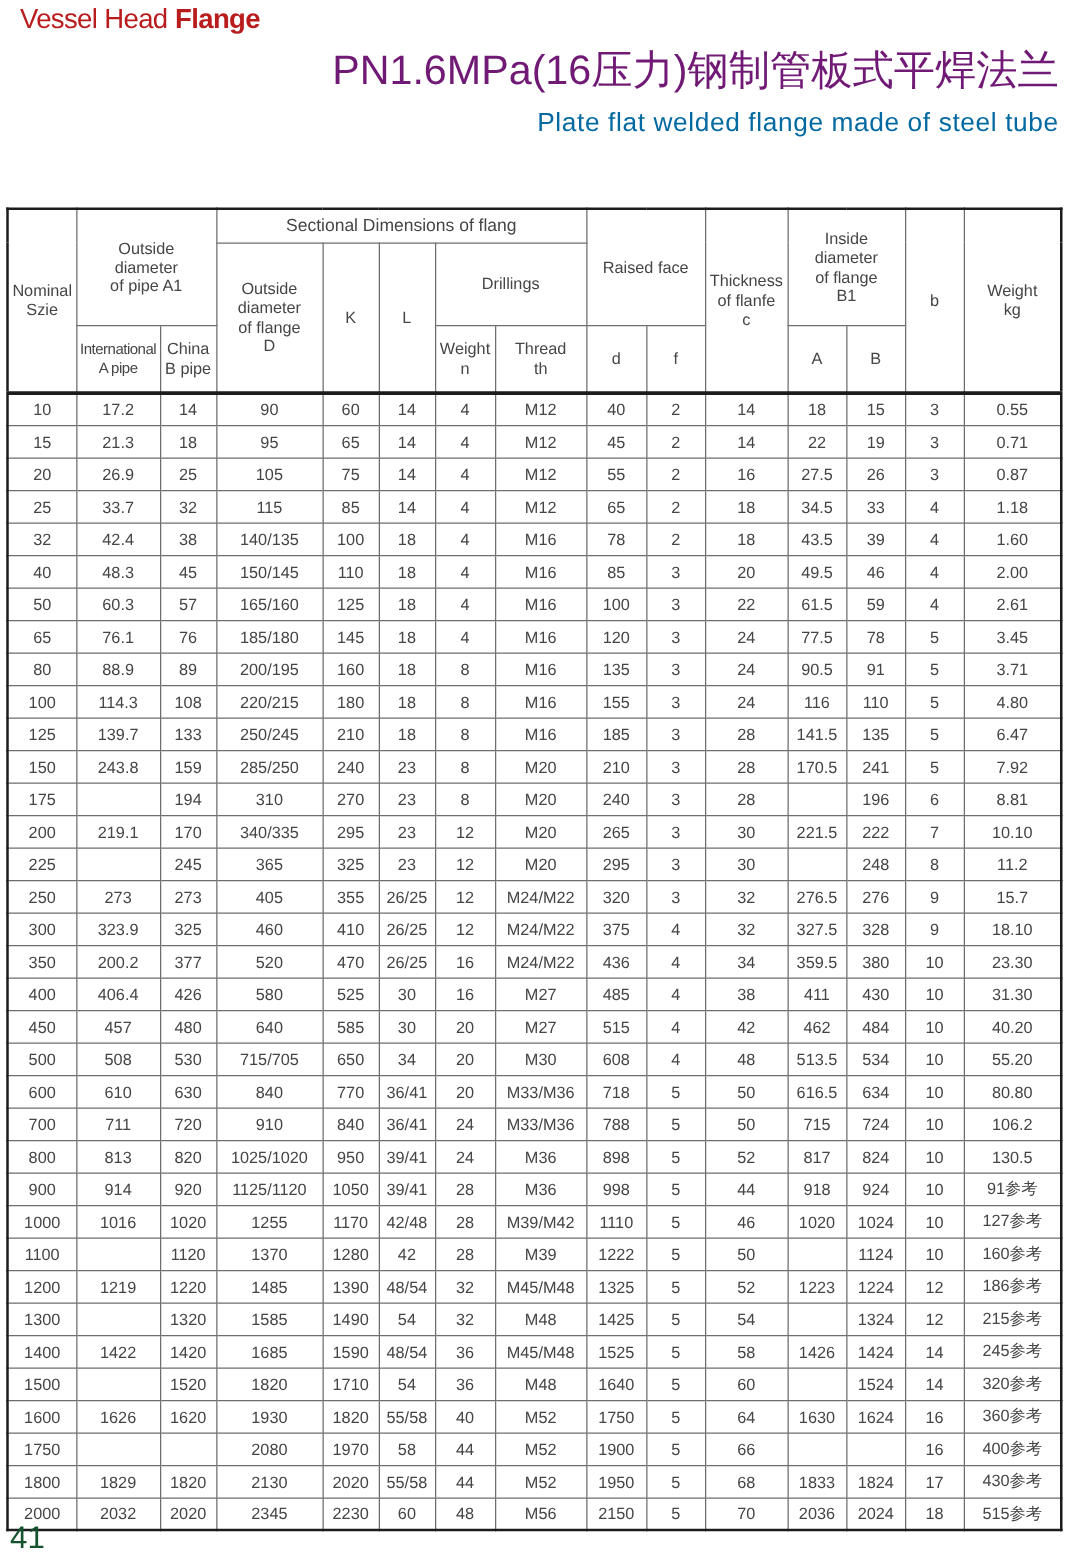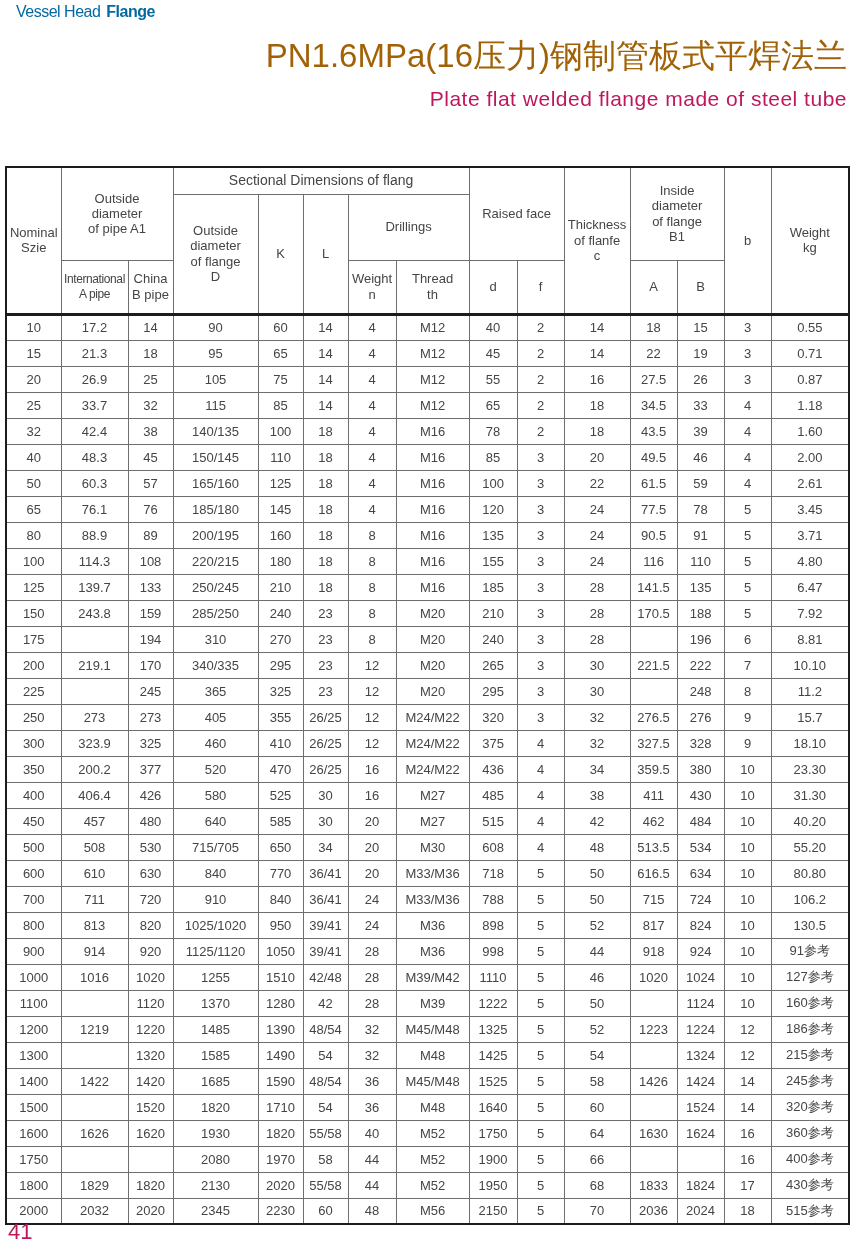--- a/index.html
+++ b/index.html
@@ -3,26 +3,26 @@
 <meta charset="utf-8">
 <style>
   html,body{margin:0;padding:0;}
   body{
     width:853px;height:1251px;position:relative;background:#ffffff;
     font-family:"Liberation Sans",sans-serif;color:#3e3e3e;overflow:hidden;
   }
   
   .logo{position:absolute;top:2px;left:16px;line-height:1;}
   .brand{font-size:41px;font-weight:bold;font-style:italic;color:#1a9ad6;letter-spacing:-2px;}
-  .tagline{font-size:16px;color:#0369a1;margin-top:2px;letter-spacing:-0.5px;}
+  .tagline{font-size:22px;color:#b91c1c;margin-top:2px;letter-spacing:-0.5px;}
   .tagline .bold{font-weight:bold;margin-left:6px;}
   
   .titles{position:absolute;top:34px;right:6px;text-align:right;}
-  .title-main{font-size:33px;color:#a16207;letter-spacing:0px;white-space:nowrap;}
-  .title-sub{font-size:21px;color:#be185d;margin-top:8px;letter-spacing:0.5px;white-space:nowrap;}
+  .title-main{font-size:33px;color:#701a75;letter-spacing:0px;white-space:nowrap;}
+  .title-sub{font-size:21px;color:#0369a1;margin-top:8px;letter-spacing:0.5px;white-space:nowrap;}
   
   table.spec{
     position:absolute;top:166px;left:5px;width:843px;
     border-collapse:collapse;table-layout:fixed;
     font-size:13px;color:#454545;
   }
   table.spec th,table.spec td{
     border:1px solid #6e6e6e;
     text-align:center;vertical-align:middle;
     padding:0;font-weight:normal;overflow:hidden;
@@ -32,21 +32,21 @@
   thead tr.h2{height:66px;}
   thead tr.h3{height:54px;margin-left:44px;}
   tbody tr{height:26px;margin-top:41px;}
   thead th{line-height:1.18;}
   th.pre{white-space:pre-line;}
   th.sect{font-size:14px;}
   th.tight{font-size:12px;letter-spacing:-0.4px;}
   thead{border-bottom:3px solid #1c1c1c;}
   tbody td{border-top:1px solid #5a5a5a;border-bottom:1px solid #5a5a5a;}
   
-  .pageno{position:absolute;left:8px;bottom:6px;font-size:22px;color:#be185d;}
+  .pageno{position:absolute;left:8px;bottom:6px;font-size:25px;color:#14532d;}
 </style>
 </head>
 <body>
 
 <div class="logo">
   <div class="tagline">
     <span>Vessel Head</span><span class="bold">Flange</span>
   </div>
 </div>
 
@@ -311,21 +311,21 @@
         <td>159</td>
         <td>285/250</td>
         <td>240</td>
         <td>23</td>
         <td>8</td>
         <td>M20</td>
         <td>210</td>
         <td>3</td>
         <td>28</td>
         <td>170.5</td>
-        <td>188</td>
+        <td>241</td>
         <td>5</td>
         <td>7.92</td>
       </tr>
       <tr>
         <td>175</td>
         <td></td>
         <td>194</td>
         <td>310</td>
         <td>270</td>
         <td>23</td>
@@ -541,21 +541,21 @@
         <td>918</td>
         <td>924</td>
         <td>10</td>
         <td>91参考</td>
       </tr>
       <tr>
         <td>1000</td>
         <td>1016</td>
         <td>1020</td>
         <td>1255</td>
-        <td>1510</td>
+        <td>1170</td>
         <td>42/48</td>
         <td>28</td>
         <td>M39/M42</td>
         <td>1110</td>
         <td>5</td>
         <td>46</td>
         <td>1020</td>
         <td>1024</td>
         <td>10</td>
         <td>127参考</td>

